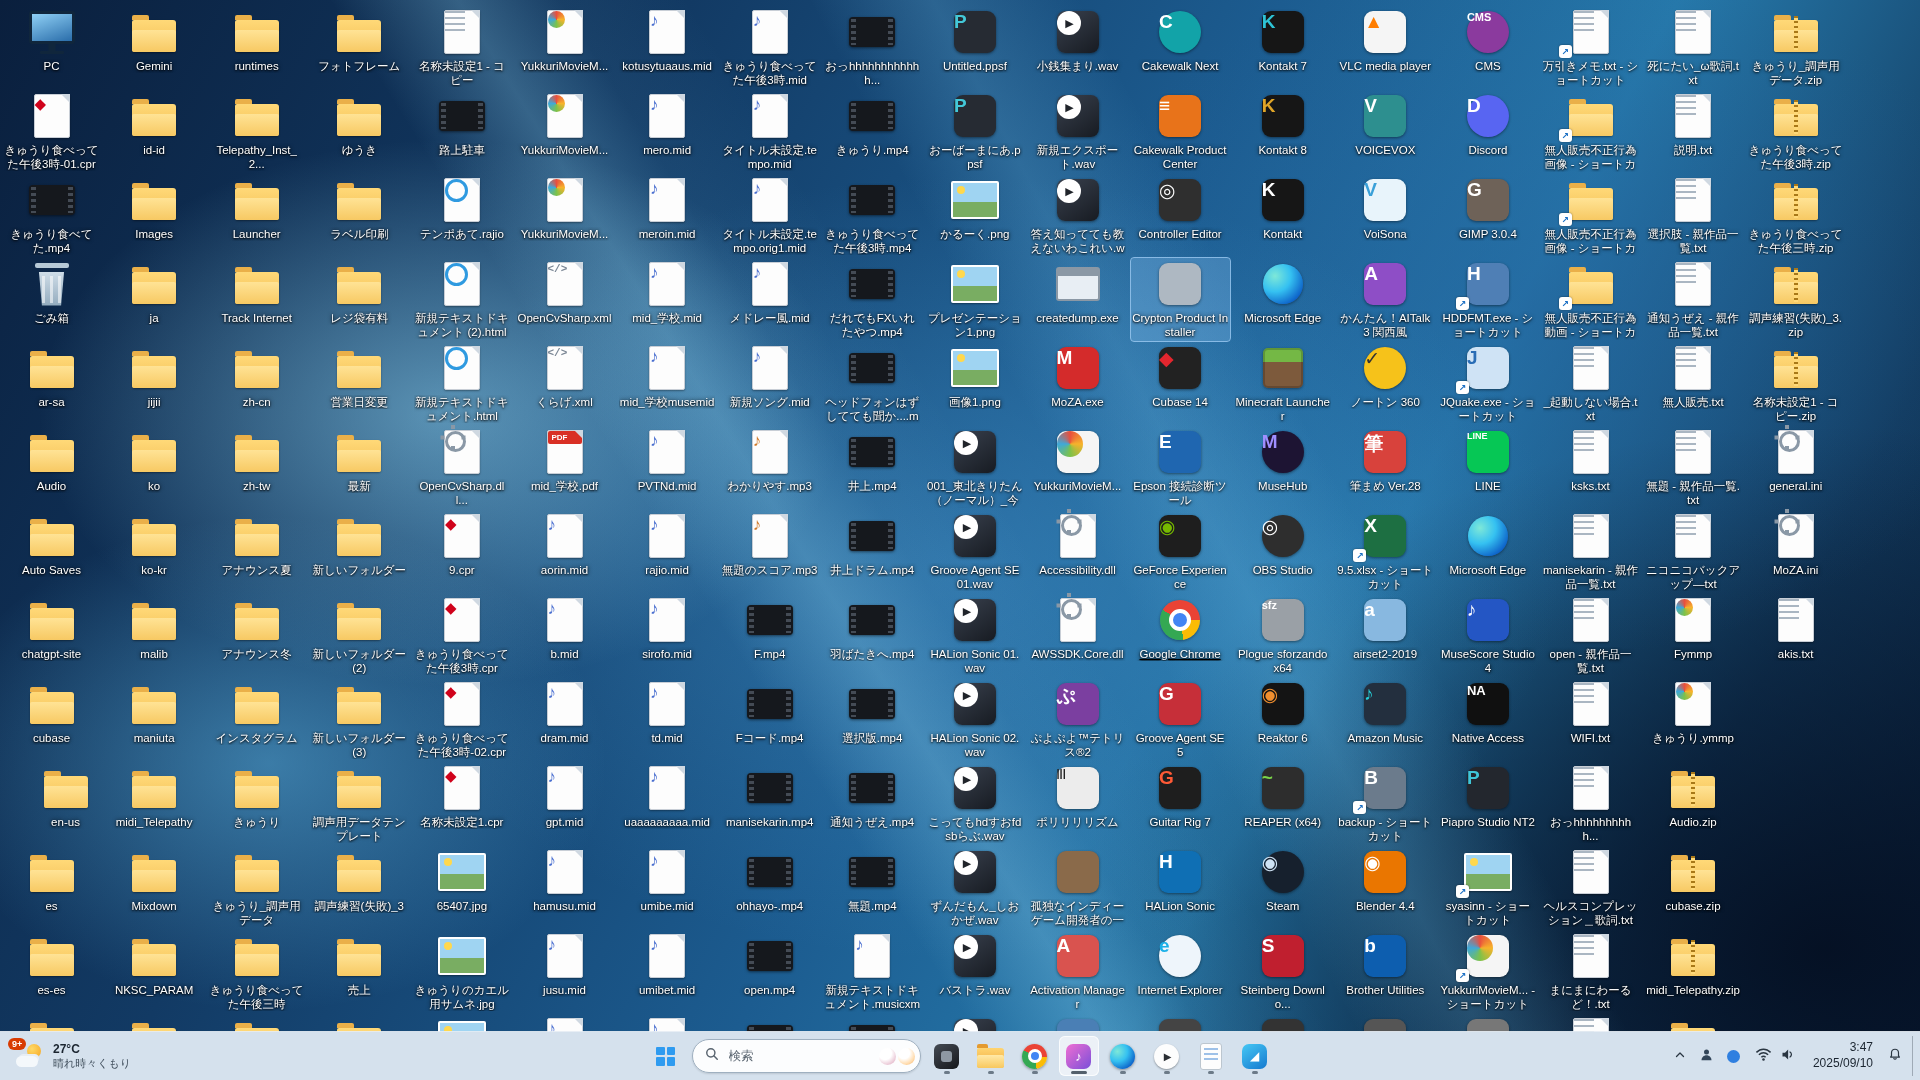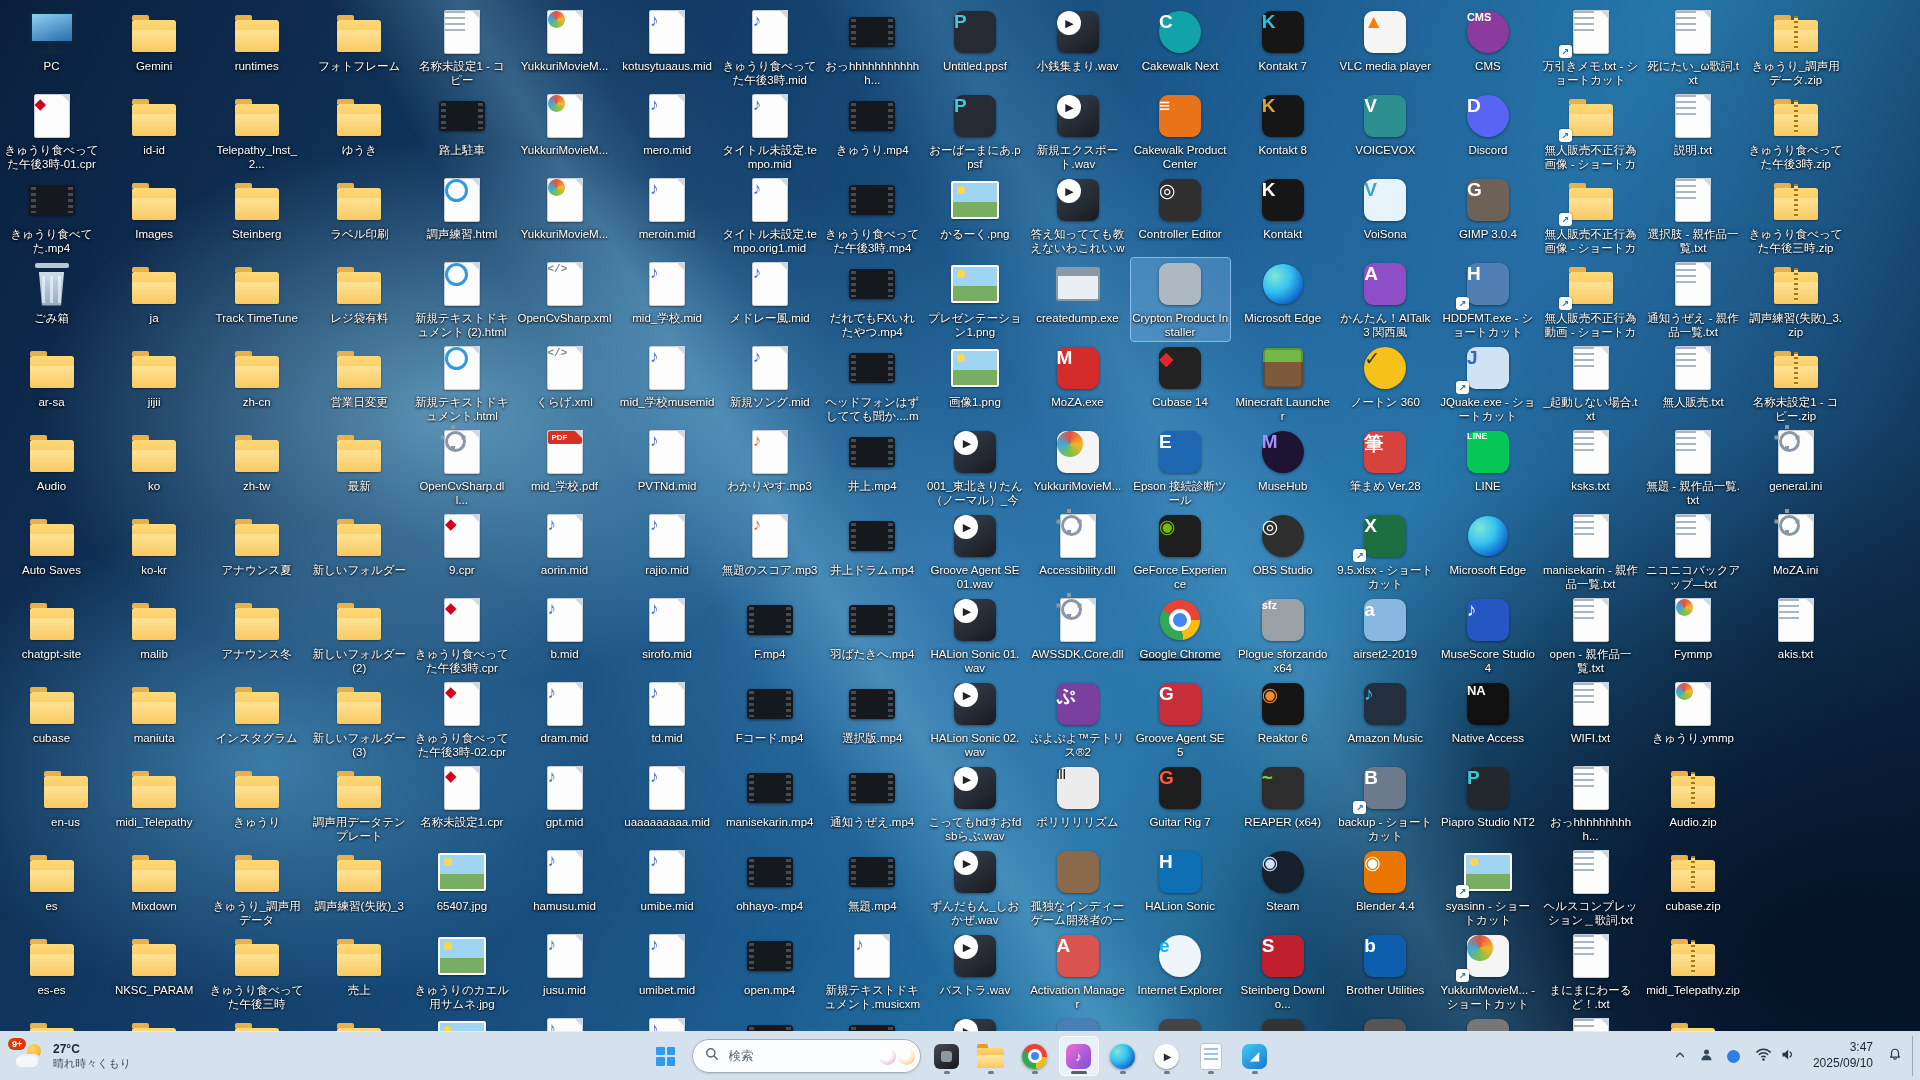--- a/index.html
+++ b/index.html
@@ -316,27 +316,27 @@
       <div class="cell" title="Telepathy_Inst_2..." style="left: 207.2px; top: 90px;">
         <div class="ic">
           <i class="fold"></i>
         </div>
         <div class="lbl">Telepathy_Inst_2...</div>
       </div>
       <div class="cell" title="TimeTune" style="left: 207.2px; top: 174px;">
         <div class="ic">
           <i class="fold"></i>
         </div>
-        <div class="lbl">Steinberg</div>
+        <div class="lbl">Launcher</div>
       </div>
       <div class="cell" title="Track Pictures" style="left: 207.2px; top: 258px;">
         <div class="ic">
           <i class="fold"></i>
         </div>
-        <div class="lbl">Track TimeTune</div>
+        <div class="lbl">Track Internet</div>
       </div>
       <div class="cell" title="zh-cn" style="left: 207.2px; top: 342px;">
         <div class="ic">
           <i class="fold"></i>
         </div>
         <div class="lbl">zh-cn</div>
       </div>
       <div class="cell" title="zh-tw" style="left: 207.2px; top: 426px;">
         <div class="ic">
           <i class="fold"></i>
@@ -476,21 +476,21 @@
           <i class="vid"></i>
         </div>
         <div class="lbl">路上駐車</div>
       </div>
       <div class="cell" title="テンポあて.html" style="left: 412.4px; top: 174px;">
         <div class="ic">
           <i class="page">
             <b class="ering"></b>
           </i>
         </div>
-        <div class="lbl">調声練習.html</div>
+        <div class="lbl">テンポあて.rajio</div>
       </div>
       <div class="cell" title="新規テキストドキュメント (2).html" style="left: 412.4px; top: 258px;">
         <div class="ic">
           <i class="page">
             <b class="ering"></b>
           </i>
         </div>
         <div class="lbl">新規テキストドキュメント (2).html</div>
       </div>
       <div class="cell" title="新規テキストドキュメント.html" style="left: 412.4px; top: 342px;">

